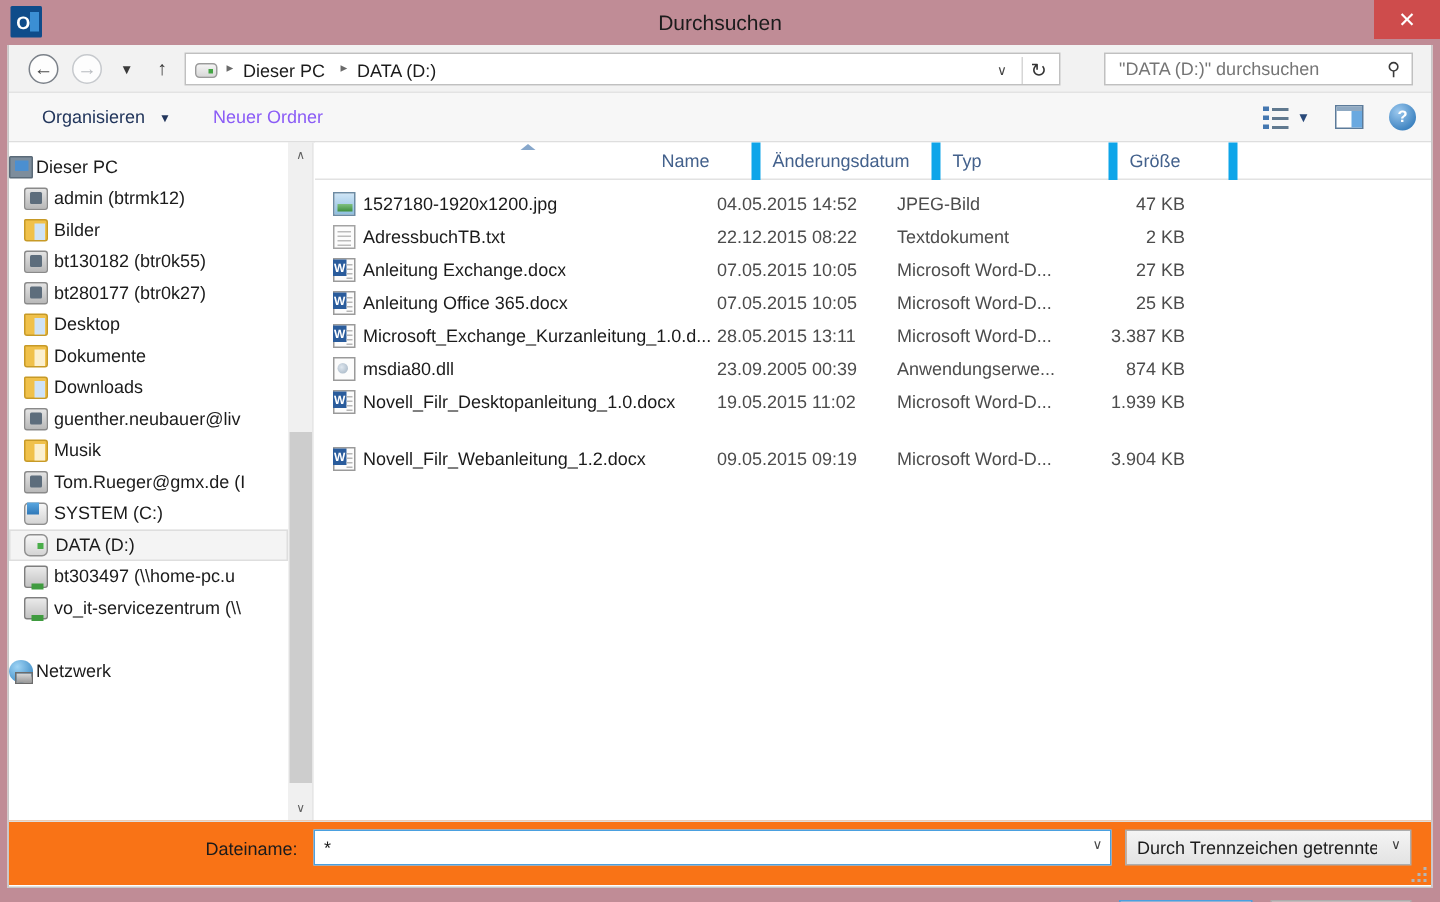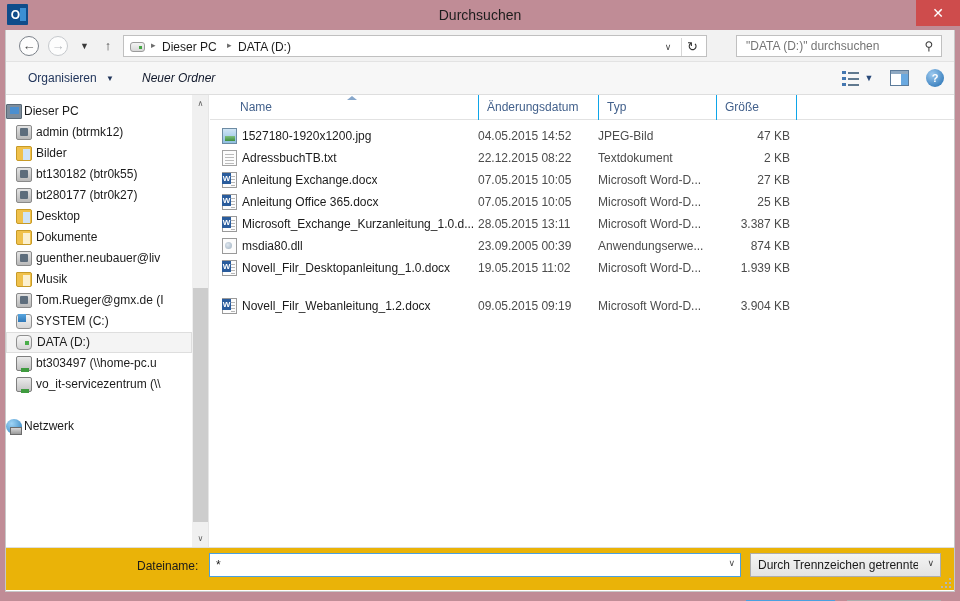--- a/index.html
+++ b/index.html
@@ -191,23 +191,22 @@
     cursor: pointer;
   }
   #organize-caret {
     position: absolute; left: 100px; top: 7px;
     font-size: 8px; color: #22365c; line-height: 19px;
     cursor: pointer;
   }
   #btn-newfolder {
     position: absolute; left: 136px; top: 7px;
     height: 19px; line-height: 19px;
-    font-size: 12px; color: #0f172a;
-    cursor: pointer;
-    font-style: italic;
+    font-size: 12px; color: #8b5cf6;
+    cursor: pointer;
   }
   #view-icon {
     position: absolute; left: 836px; top: 9px;
     width: 17px; height: 15px;
     cursor: pointer;
   }
   #view-icon .r { position: absolute; left: 0; width: 4px; height: 3px; background: #4477b0; }
   #view-icon .l { position: absolute; left: 6px; width: 11px; height: 2px; background: #60798f; }
   #view-caret {
     position: absolute; left: 856px; top: 9px;
@@ -323,22 +322,22 @@
     width: 744px; height: 25px;
     border-bottom: 1px solid #e2e2e2;
   }
   .col-h {
     position: absolute; top: 0;
     height: 25px; line-height: 25px;
     font-size: 12px; color: #43618c;
     cursor: pointer;
     padding-left: 8px;
   }
-  .col-h.sep { border-left: 1px solid #0ea5e9; }
-  #colh-name { left: 22px; width: 258px; }
+  .col-h.sep { border-left: 6px solid #0ea5e9; margin-left: 23px; }
+  #colh-name { left: 5px; width: 258px; text-align: right; }
   #colh-date { left: 268px; width: 120px; }
   #colh-type { left: 388px; width: 118px; }
   #colh-size { left: 506px; width: 80px; }
   #colh-extra { left: 586px; width: 158px; }
   #sort-arrow {
     position: absolute; left: 137px; top: 1px;
     width: 0; height: 0;
     border-left: 5px solid transparent;
     border-right: 5px solid transparent;
     border-bottom: 4px solid #87a7cb;
@@ -395,21 +394,21 @@
   .fi-doc::after { content:""; position:absolute; right:1px; top:3px; width:4px; height:1px;
      box-shadow: 0 3px 0 0 #b6b6b6, 0 6px 0 0 #b6b6b6, 0 9px 0 0 #b6b6b6; background:#b6b6b6; }
   .fi-dll { background: #fcfcfc; border: 1px solid #9a9a9a; }
   .fi-dll::after { content:""; position:absolute; left:2px; top:3px; width:7px; height:7px;
      background: radial-gradient(circle at 40% 40%, #dfe7ef, #9fb0c0); border-radius:50%; }
 
   
   #bottom {
     position: absolute; left: 0; top: 517px;
     width: 948px; height: 43px;
-    background: #eab308;
+    background: #f97316;
     border-top: 1px solid #dedede;
   }
   #label-filename {
     position: absolute; left: 131px; top: 11px;
     font-size: 12px; color: #1b1b1b;
   }
   #filename-box {
     position: absolute; left: 203px; top: 5px;
     width: 532px; height: 24px;
     background: #fff;
@@ -547,20 +546,24 @@
         <span class="tree-icon ic-user"></span>
         <span>bt280177 (btr0k27)</span>
       </div>
       <div class="tree-item">
         <span class="tree-icon ic-folder ic-folder-blue"></span>
         <span>Desktop</span>
       </div>
       <div class="tree-item">
         <span class="tree-icon ic-folder"></span>
         <span>Dokumente</span>
+      </div>
+      <div class="tree-item">
+        <span class="tree-icon ic-folder ic-folder-blue"></span>
+        <span>Downloads</span>
       </div>
       <div class="tree-item">
         <span class="tree-icon ic-user"></span>
         <span>guenther.neubauer@liv</span>
       </div>
       <div class="tree-item">
         <span class="tree-icon ic-folder"></span>
         <span>Musik</span>
       </div>
       <div class="tree-item">

